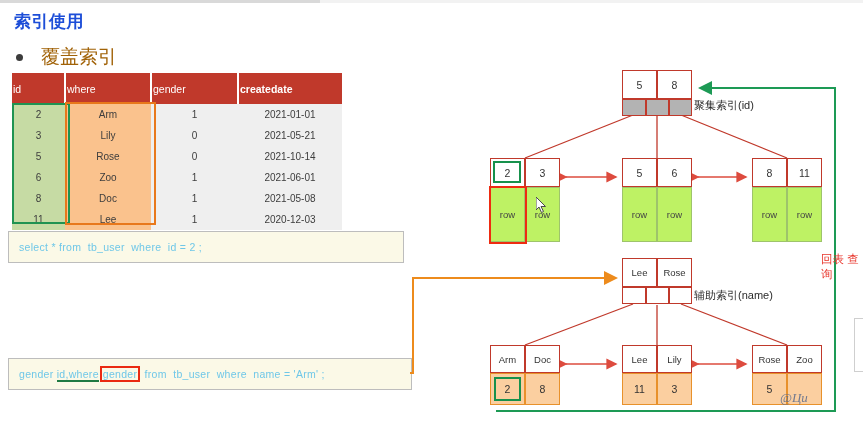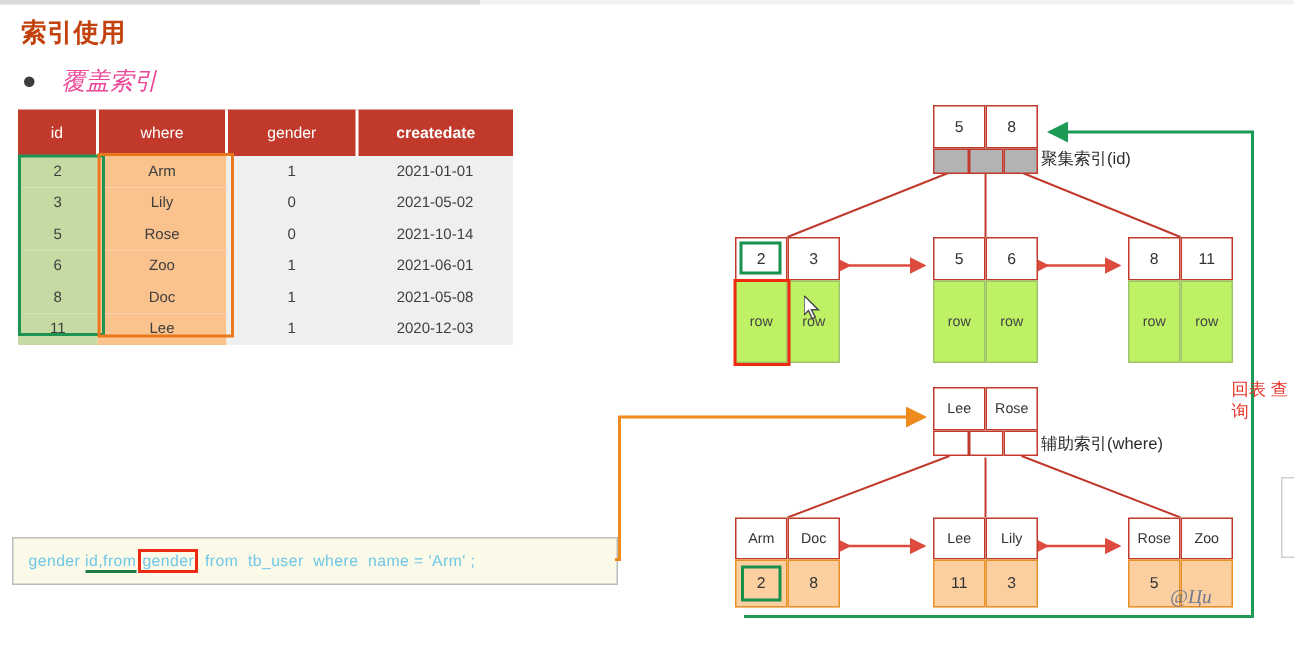--- a/index.html
+++ b/index.html
@@ -12,34 +12,34 @@
   }
   #root{position:absolute;left:0;top:0;width:863px;height:430px;}
 
   
   .topbar{position:absolute;left:0;top:0;width:863px;height:3px;background:#f2f2f2;}
   .topbar .tb-dark{position:absolute;left:0;top:0;width:320px;height:3px;background:#d9d9d9;}
 
   
   .page-title{
     position:absolute;left:14px;top:10px;
-    font-size:17px;font-weight:bold;color:#c2410c;
+    font-size:17px;font-weight:bold;color:#1d4ed8;
     letter-spacing:.5px;
   }
   .bullet-row{position:absolute;left:16px;top:44px;display:flex;align-items:center;}
   .bullet-dot{width:7px;height:7px;border-radius:50%;background:#3c3c3c;margin-right:18px;}
-  .bullet-text{font-size:16px;color:#ec4899;font-style:italic;}
+  .bullet-text{font-size:19px;color:#a16207;}
 
   
   .tbl{position:absolute;left:12px;top:73px;border-collapse:collapse;width:330px;
        font-size:10px;}
   .tbl th{
     background:#c0392b;color:#fff;font-weight:normal;font-size:10.5px;
     height:29px;border-right:2px solid #ffffff;border-bottom:none;
-    text-align:center;vertical-align:middle;
+    text-align:left;vertical-align:middle;
   }
   .tbl th:last-child{border-right:none;font-weight:bold;}
   .tbl td{
     height:19px;text-align:center;vertical-align:middle;
     background:#efefef;color:#3d3d3d;font-size:10px;border:none;
   }
   .tbl td.col-id{background:#c6dba4;}
   .tbl td.col-name{background:#fac28d;}
   .tbl col.c1{width:53px;}
   .tbl col.c2{width:86px;}
@@ -136,21 +136,21 @@
       <tr>
         <td class="col-id">2</td>
         <td class="col-name">Arm</td>
         <td>1</td>
         <td>2021-01-01</td>
       </tr>
       <tr>
         <td class="col-id">3</td>
         <td class="col-name">Lily</td>
         <td>0</td>
-        <td>2021-05-02</td>
+        <td>2021-05-21</td>
       </tr>
       <tr>
         <td class="col-id">5</td>
         <td class="col-name">Rose</td>
         <td>0</td>
         <td>2021-10-14</td>
       </tr>
       <tr>
         <td class="col-id">6</td>
         <td class="col-name">Zoo</td>
@@ -167,22 +167,25 @@
         <td class="col-id">11</td>
         <td class="col-name">Lee</td>
         <td>1</td>
         <td>2020-12-03</td>
       </tr>
     </tbody>
   </table>
   <div class="col-hl hl-green"></div>
   <div class="col-hl hl-orange"></div>
 
+  <div class="sqlbox" id="sql1">
+    <span class="sql">select * from  tb_user  where  id = 2 ;</span>
+  </div>
   <div class="sqlbox" id="sql3">
-    <span class="sql"><span>gender </span><span class="sql-underline">id,from</span><span class="sql-boxed">gender</span><span> from  tb_user  where  name = 'Arm' ;</span></span>
+    <span class="sql"><span>gender </span><span class="sql-underline">id,where</span><span class="sql-boxed">gender</span><span> from  tb_user  where  name = 'Arm' ;</span></span>
   </div>
 
   <svg class="overlay" viewBox="0 0 863 430">
     <defs>
       <marker id="ar-red" markerWidth="7" markerHeight="7" refX="6" refY="3.5" orient="auto">
         <polygon points="0 0, 7 3.5, 0 7" fill="#dd4b3e"></polygon>
       </marker>
       <marker id="ar-red-s" markerWidth="7" markerHeight="7" refX="6" refY="3.5" orient="auto">
         <polygon points="0 0, 7 3.5, 0 7" fill="#dd4b3e"></polygon>
       </marker>
@@ -257,21 +260,21 @@
     <polygon points="0,0 0,13 3,10 5.5,15.5 7.5,14.5 5,9.5 9.5,9.5" fill="#ffffff" stroke="#4a4a4a" stroke-width="1"></polygon>
   </svg>
 
   <div class="node">
     <div class="ncell key keysm" style="left:622px;top:258px;width:35px;height:29px;">Lee</div>
     <div class="ncell key keysm" style="left:657px;top:258px;width:35px;height:29px;">Rose</div>
     <div class="ncell key" style="left:622px;top:287px;width:24px;height:17px;"></div>
     <div class="ncell key" style="left:646px;top:287px;width:23px;height:17px;"></div>
     <div class="ncell key" style="left:669px;top:287px;width:23px;height:17px;"></div>
   </div>
-  <div class="diaglabel" style="left:694px;top:288px;">辅助索引(where)</div>
+  <div class="diaglabel" style="left:694px;top:288px;">辅助索引(name)</div>
 
   <div class="node">
     <div class="ncell key keysm" style="left:490px;top:345px;width:35px;height:28px;">Arm</div>
     <div class="ncell key keysm" style="left:525px;top:345px;width:35px;height:28px;">Doc</div>
     <div class="ncell idcell" style="left:490px;top:373px;width:35px;height:32px;">2</div>
     <div class="ncell idcell" style="left:525px;top:373px;width:35px;height:32px;">8</div>
     <div class="marker mk-green" style="left:494px;top:377px;width:27px;height:24px;"></div>
   </div>
 
   <div class="node">

